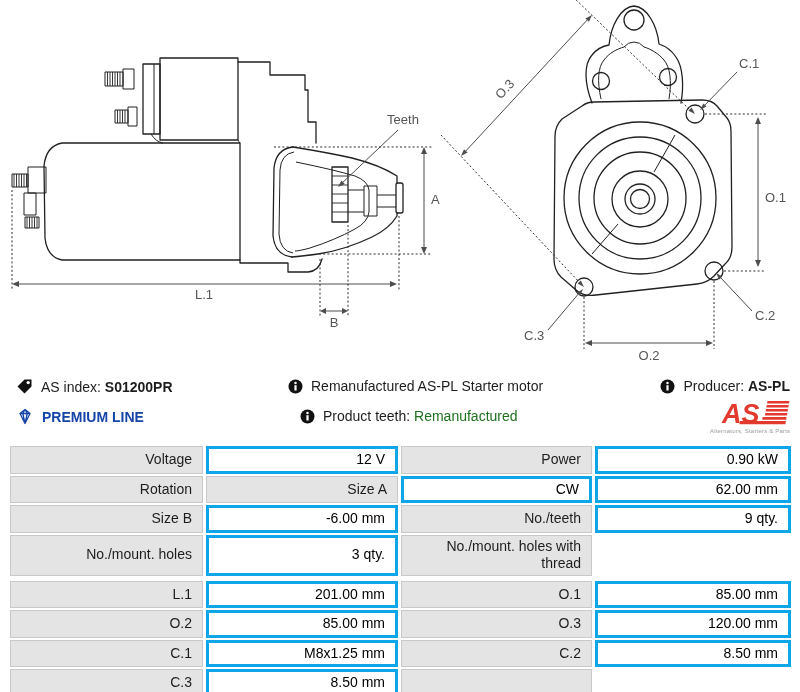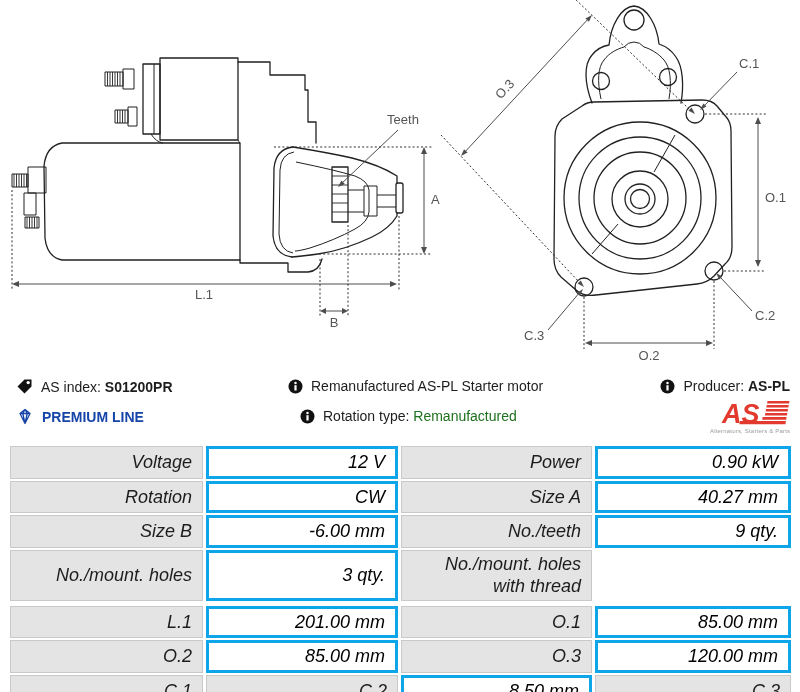--- a/index.html
+++ b/index.html
@@ -22,21 +22,21 @@
   .i-item b{font-weight:bold;}
   .blue{color:#1644a8;font-weight:bold;}
   .green{color:#1e701e;font-weight:normal;}
   .icn{flex:0 0 auto;display:block;}
 
   
   .spec{margin:2px 10px 0 10px;}
   .grid{display:grid;grid-template-columns:193px 192px 191px 196px;column-gap:3px;row-gap:2px;}
   .grid.sec2{margin-top:5px;}
   .cell{display:flex;align-items:center;justify-content:flex-end;text-align:right;
-        min-height:27px;padding:2px 10px;font-size:18px;line-height:1.25;box-sizing:border-box;font-style:italic;}
+        min-height:27px;padding:2px 10px;font-size:14px;line-height:1.25;box-sizing:border-box;}
   .lbl{background:#e4e4e4;border:1px solid #c9c9c9;color:#1d1d1d;}
   .val{background:#fff;border:3px solid #0ea5e9;color:#000000;}
   .tall{min-height:40px;}
   .ghost{background:transparent;border:none;}
 </style>
 </head>
 <body>
 
 <div class="drawings">
 <svg width="800" height="366" viewBox="0 0 800 366">
@@ -240,21 +240,21 @@
     </svg>
     <span class="blue">PREMIUM LINE</span>
   </div>
 
   <div class="i-item" style="left:300px;top:36px;">
     <svg class="icn" width="15" height="15" viewBox="0 0 15 15">
       <circle cx="7.5" cy="7.5" r="7" fill="#111"></circle>
       <rect x="6.4" y="6.2" width="2.2" height="5.3" fill="#fff"></rect>
       <circle cx="7.5" cy="3.9" r="1.25" fill="#fff"></circle>
     </svg>
-    <span><span>Rotation type:</span>&nbsp;<span class="green">Remanufactured</span></span>
+    <span><span>Product teeth:</span>&nbsp;<span class="green">Remanufactured</span></span>
   </div>
 
   <div class="i-item" style="right:8px;top:26px;">
     <svg width="84" height="38" viewBox="0 0 84 38">
       <g transform="skewX(-10)">
         <rect x="60" y="3" width="22" height="2.4" fill="#e23a2e"></rect>
         <rect x="60" y="7" width="22" height="2.4" fill="#e23a2e"></rect>
         <rect x="60" y="11" width="22" height="2.4" fill="#e23a2e"></rect>
         <rect x="60" y="15" width="22" height="2.4" fill="#e23a2e"></rect>
         <rect x="58" y="19" width="24" height="2.8" fill="#e23a2e"></rect>
@@ -267,23 +267,23 @@
 </div>
 
 <div class="spec">
   <div class="grid sec1">
     <div class="cell lbl">Voltage</div>
     <div class="cell val">12 V</div>
     <div class="cell lbl">Power</div>
     <div class="cell val">0.90 kW</div>
 
     <div class="cell lbl">Rotation</div>
+    <div class="cell lbl">Size A</div>
     <div class="cell val">CW</div>
-    <div class="cell lbl">Size A</div>
-    <div class="cell val">40.27 mm</div>
+    <div class="cell val">62.00 mm</div>
 
     <div class="cell lbl">Size B</div>
     <div class="cell val">-6.00 mm</div>
     <div class="cell lbl">No./teeth</div>
     <div class="cell val">9 qty.</div>
 
     <div class="cell lbl tall">No./mount. holes</div>
     <div class="cell val tall">3 qty.</div>
     <div class="cell lbl tall">No./mount. holes with thread</div>
   </div>
@@ -293,20 +293,21 @@
     <div class="cell val">201.00 mm</div>
     <div class="cell lbl">O.1</div>
     <div class="cell val">85.00 mm</div>
 
     <div class="cell lbl">O.2</div>
     <div class="cell val">85.00 mm</div>
     <div class="cell lbl">O.3</div>
     <div class="cell val">120.00 mm</div>
 
     <div class="cell lbl">C.1</div>
+    <div class="cell val">M8x1.25 mm</div>
     <div class="cell lbl">C.2</div>
     <div class="cell val">8.50 mm</div>
 
     <div class="cell lbl">C.3</div>
     <div class="cell val">8.50 mm</div>
     <div class="cell lbl"></div>
     <div class="cell ghost"></div>
   </div>
 </div>
 

